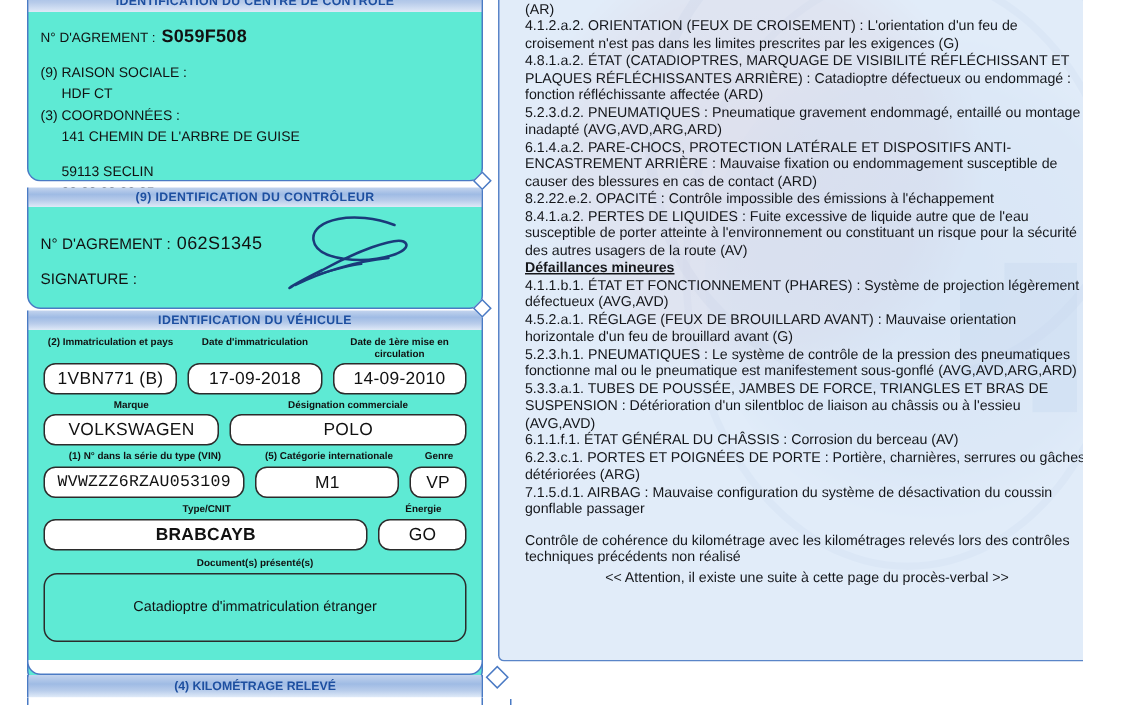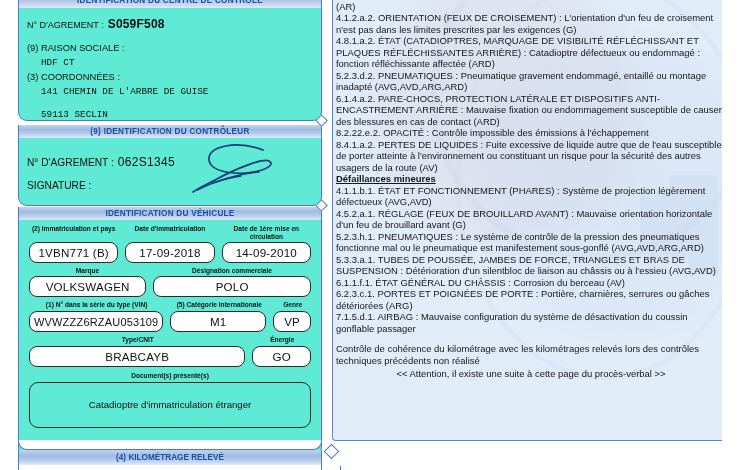--- a/index.html
+++ b/index.html
@@ -106,21 +106,21 @@
   }
 
   
   .kv { font-size: 9.3px; color: #111; line-height: 1.45; }
   .kv .lbl { font-size: 9px; }
   .kv .big {
     font-size: 12px; font-weight: bold; letter-spacing: 0.2px;
     margin-left: 4px;
   }
   .kv .mid { font-size: 12px; margin-left: 4px; letter-spacing: .3px; }
-  .indent { padding-left: 14px; font-family: Liberation Mono, monospace; }
+  .indent { padding-left: 14px; }
   .gap { height: 9px; }
 
   
   .field-label {
     font-size: 6.6px; color: #111; text-align: center;
     line-height: 1.18; font-weight: bold;
   }
   .field-box {
     border: 1.4px solid #2b2b2b;
     border-radius: 8px;
@@ -148,21 +148,21 @@
 
   
   .defects {
     position: absolute;
     left: 2px; top: 0px;
     width: 400px; height: 441px;
     background: rgba(214,228,247,0.72);
     border: 1px solid #5a85c8;
     border-top: none;
     border-radius: 0 0 4px 4px;
-    padding: 1px 5px 4px 3px;
+    padding: 1px 5px 4px 17px;
     overflow: hidden;
   }
   .defects p {
     font-size: 9.45px;
     line-height: 1.215;
     color: #14161a;
     margin: 0;
     text-align: left;
   }
   .defects p.sub {
@@ -294,31 +294,31 @@
           <div class="field-box" style="flex:1;">VOLKSWAGEN</div>
           <div class="field-box" style="flex:1.35;">POLO</div>
         </div>
 
         <div class="lblrow" style="margin-top:4px;">
           <div class="field-label" style="flex:1.55;">(1) N° dans la série du type (VIN)</div>
           <div class="field-label" style="flex:1.1;">(5) Catégorie internationale</div>
           <div class="field-label" style="flex:0.42;">Genre</div>
         </div>
         <div class="row">
-          <div class="field-box wide-text" style="flex:1.55;">WVWZZZ6RZAU053109</div>
+          <div class="field-box wide-text" style="flex:1.55;font-family:Liberation Mono, monospace;">WVWZZZ6RZAU053109</div>
           <div class="field-box" style="flex:1.1;">M1</div>
           <div class="field-box" style="flex:0.42;">VP</div>
         </div>
 
         <div class="lblrow" style="margin-top:4px;">
           <div class="field-label" style="flex:2.5;">Type/CNIT</div>
           <div class="field-label" style="flex:0.66;">Énergie</div>
         </div>
         <div class="row">
-          <div class="field-box" style="flex:2.5;">BRABCAYB</div>
+          <div class="field-box" style="flex:2.5;font-weight:bold;">BRABCAYB</div>
           <div class="field-box" style="flex:0.66;">GO</div>
         </div>
 
         <div class="field-label" style="margin-top:5px; margin-bottom:2px;">Document(s) présenté(s)</div>
         <div class="doc-box">Catadioptre d'immatriculation étranger</div>
       </div>
     </div>
   </div>
 
   <div class="col-right">

